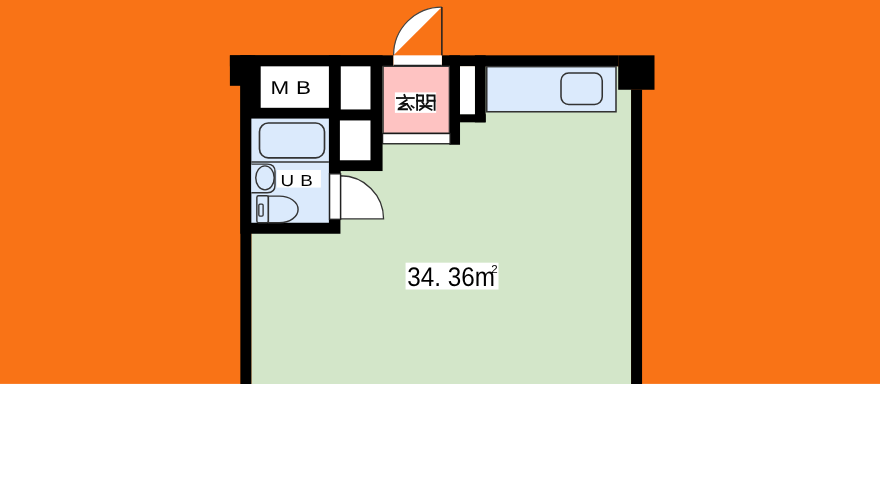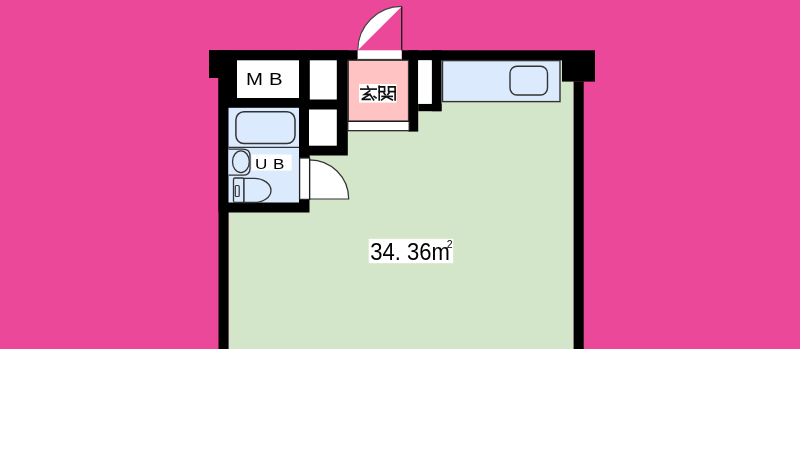--- a/index.html
+++ b/index.html
@@ -1,16 +1,16 @@
 <!DOCTYPE html>
 <html><head>
 <meta charset="utf-8">
 <style>
   html,body{margin:0;padding:0;background:#fff;}
-  .wrap{width:800px;height:349px;position:relative;background:#ec4899;overflow:hidden;}
+  .wrap{width:800px;height:349px;position:relative;background:#f97316;overflow:hidden;}
   text{font-family:"Liberation Sans",sans-serif;}
 </style>
 </head>
 <body>
 <div class="wrap">
 <svg width="800" height="450" viewBox="0 0 800 450">
 
   <rect x="228.5" y="60.3" width="345.2" height="322.5" fill="#d3e6c9"></rect>
 
   <polygon points="415.1,392.4 433,440.4 542.9,440.4 560.7,392.4" fill="#ffffff" stroke="#1a1a1a" stroke-width="1.2"></polygon>

